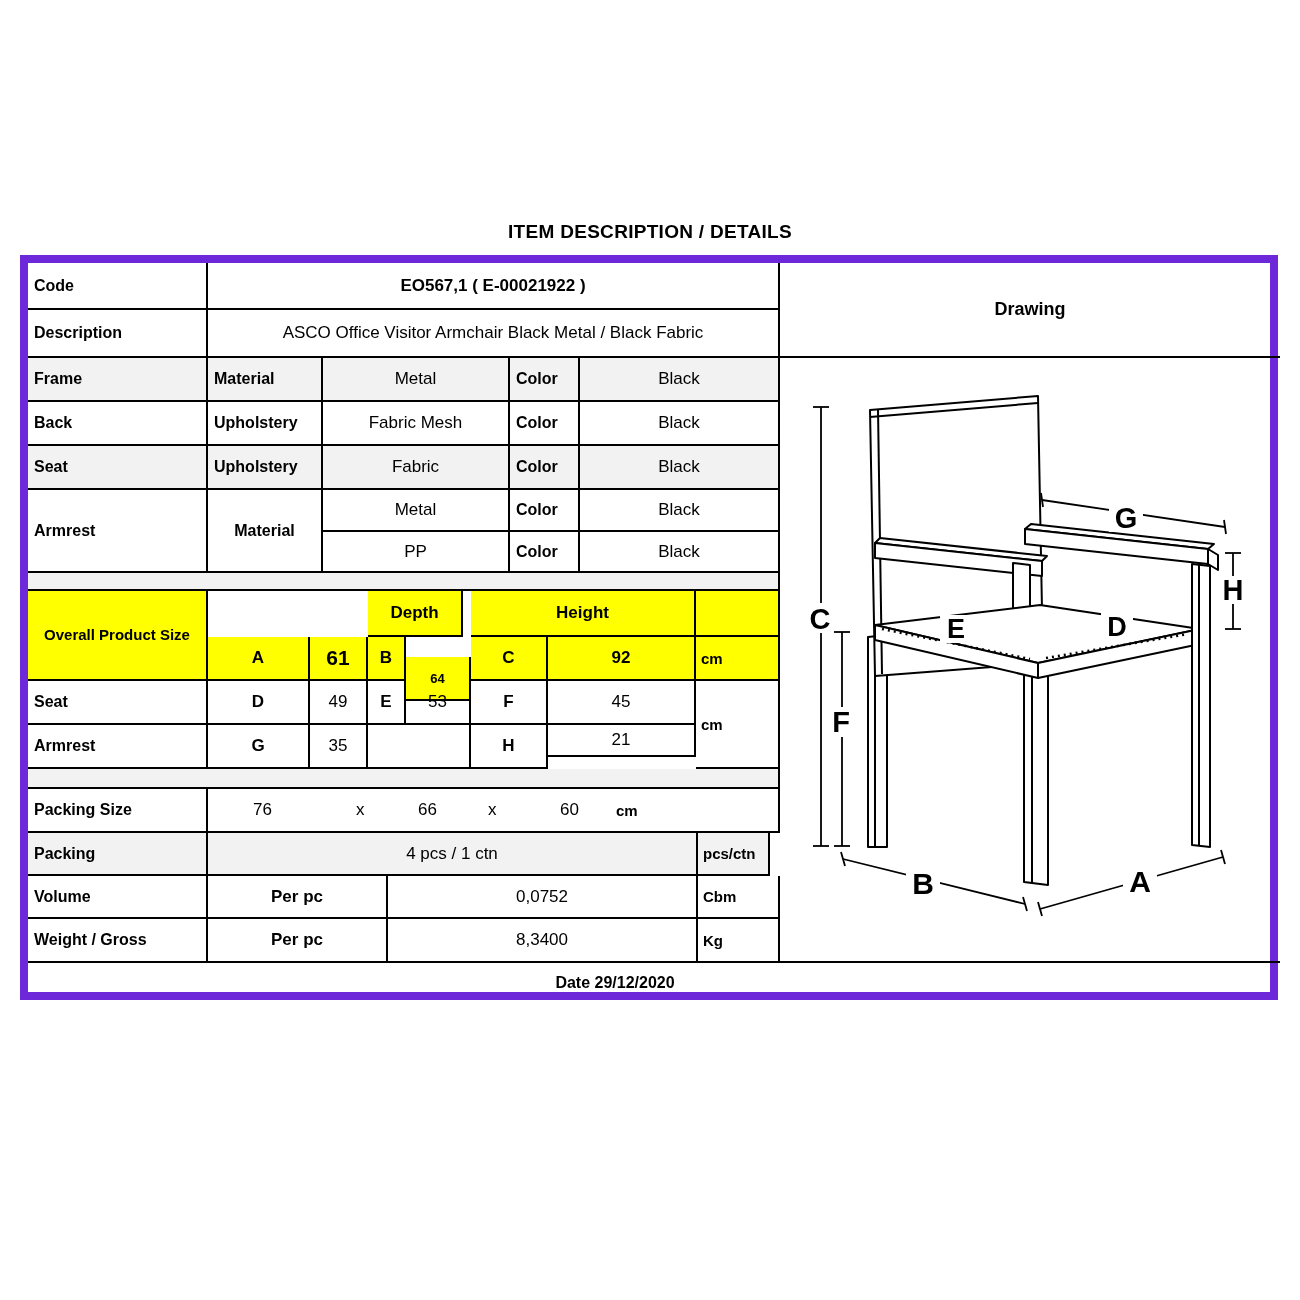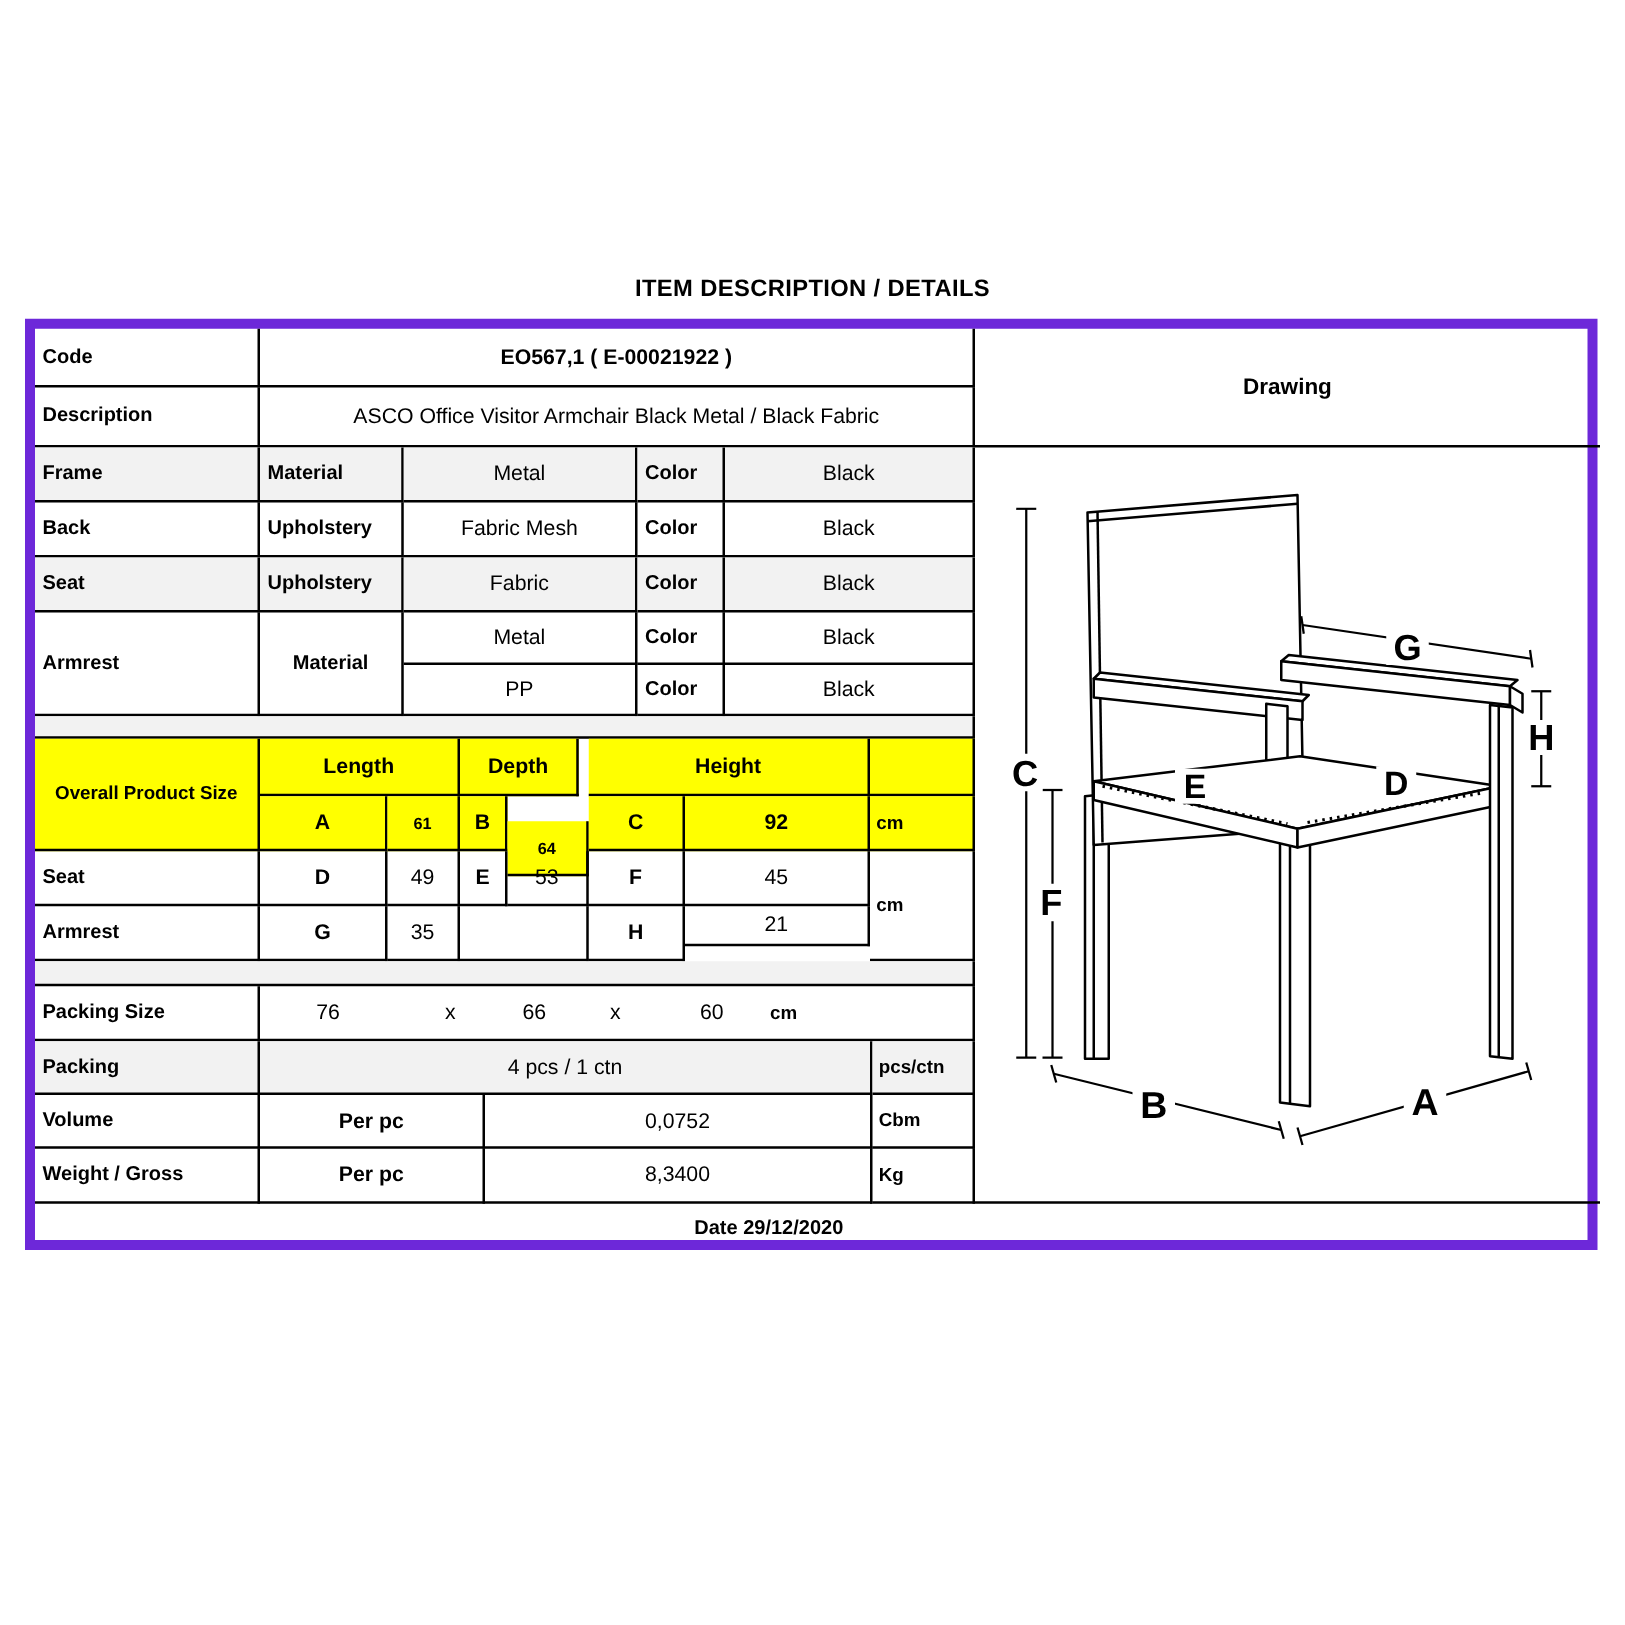--- a/index.html
+++ b/index.html
@@ -61,26 +61,25 @@
     <div class="c ct reg" style="left:295px;top:227px;width:187px;height:42px">Metal</div>
     <div class="c lb" style="left:482px;top:227px;width:70px;height:42px">Color</div>
     <div class="c ct reg" style="left:552px;top:227px;width:200px;height:42px">Black</div>
     <div class="c ct reg" style="left:295px;top:269px;width:187px;height:41px">PP</div>
     <div class="c lb" style="left:482px;top:269px;width:70px;height:41px">Color</div>
     <div class="c ct reg" style="left:552px;top:269px;width:200px;height:41px">Black</div>
 
     <div class="c g" style="left:0;top:310px;width:752px;height:18px"></div>
 
     <div class="c ct y two-line" style="left:0;top:328px;width:180px;height:90px">Overall Product Size</div>
-    <div class="c ct y" style="left:180px;top:328px;width:160px;height:46px;font-size:17px">Length</div>
     <div class="c ct y" style="left:340px;top:328px;width:95px;height:46px;font-size:17px">Depth</div>
     <div class="c ct y" style="left:443px;top:328px;width:225px;height:46px;font-size:17px">Height</div>
     <div class="c y" style="left:668px;top:328px;width:84px;height:46px"></div>
     <div class="c ct y" style="left:180px;top:374px;width:102px;height:44px;font-size:17px">A</div>
-    <div class="c ct y" style="left:282px;top:374px;width:58px;height:44px;font-size:13px">61</div>
+    <div class="c ct y" style="left:282px;top:374px;width:58px;height:44px;font-size:21px">61</div>
     <div class="c ct y" style="left:340px;top:374px;width:38px;height:44px;font-size:17px">B</div>
     <div class="c ct y" style="left:378px;top:394px;width:65px;height:44px;font-size:13px">64</div>
     <div class="c ct y" style="left:443px;top:374px;width:77px;height:44px;font-size:17px">C</div>
     <div class="c ct y" style="left:520px;top:374px;width:148px;height:44px;font-size:17px">92</div>
     <div class="c y u" style="left:668px;top:374px;width:84px;height:44px">cm</div>
 
     <div class="c lb" style="left:0;top:418px;width:180px;height:44px">Seat</div>
     <div class="c ct b17" style="left:180px;top:418px;width:102px;height:44px">D</div>
     <div class="c ct reg" style="left:282px;top:418px;width:58px;height:44px">49</div>
     <div class="c ct b17" style="left:340px;top:418px;width:38px;height:44px">E</div>
@@ -103,21 +102,21 @@
       <span class="abs-span reg" style="left:45px">76</span>
       <span class="abs-span reg" style="left:148px">x</span>
       <span class="abs-span reg" style="left:210px">66</span>
       <span class="abs-span reg" style="left:280px">x</span>
       <span class="abs-span reg" style="left:352px">60</span>
       <span class="abs-span u" style="left:408px;padding-left:0">cm</span>
     </div>
 
     <div class="c lb g" style="left:0;top:570px;width:180px;height:43px">Packing</div>
     <div class="c ct reg g" style="left:180px;top:570px;width:490px;height:43px">4 pcs / 1 ctn</div>
-    <div class="c u g" style="left:670px;top:570px;width:82px;height:43px">pcs/ctn</div>
+    <div class="c u g" style="left:670px;top:570px;width:72px;height:43px">pcs/ctn</div>
 
     <div class="c lb" style="left:0;top:613px;width:180px;height:43px">Volume</div>
     <div class="c ct b17" style="left:180px;top:613px;width:180px;height:43px">Per pc</div>
     <div class="c ct reg" style="left:360px;top:613px;width:310px;height:43px">0,0752</div>
     <div class="c u" style="left:670px;top:613px;width:82px;height:43px">Cbm</div>
 
     <div class="c lb" style="left:0;top:656px;width:180px;height:44px">Weight / Gross</div>
     <div class="c ct b17" style="left:180px;top:656px;width:180px;height:44px">Per pc</div>
     <div class="c ct reg" style="left:360px;top:656px;width:310px;height:44px">8,3400</div>
     <div class="c u" style="left:670px;top:656px;width:82px;height:44px">Kg</div>

